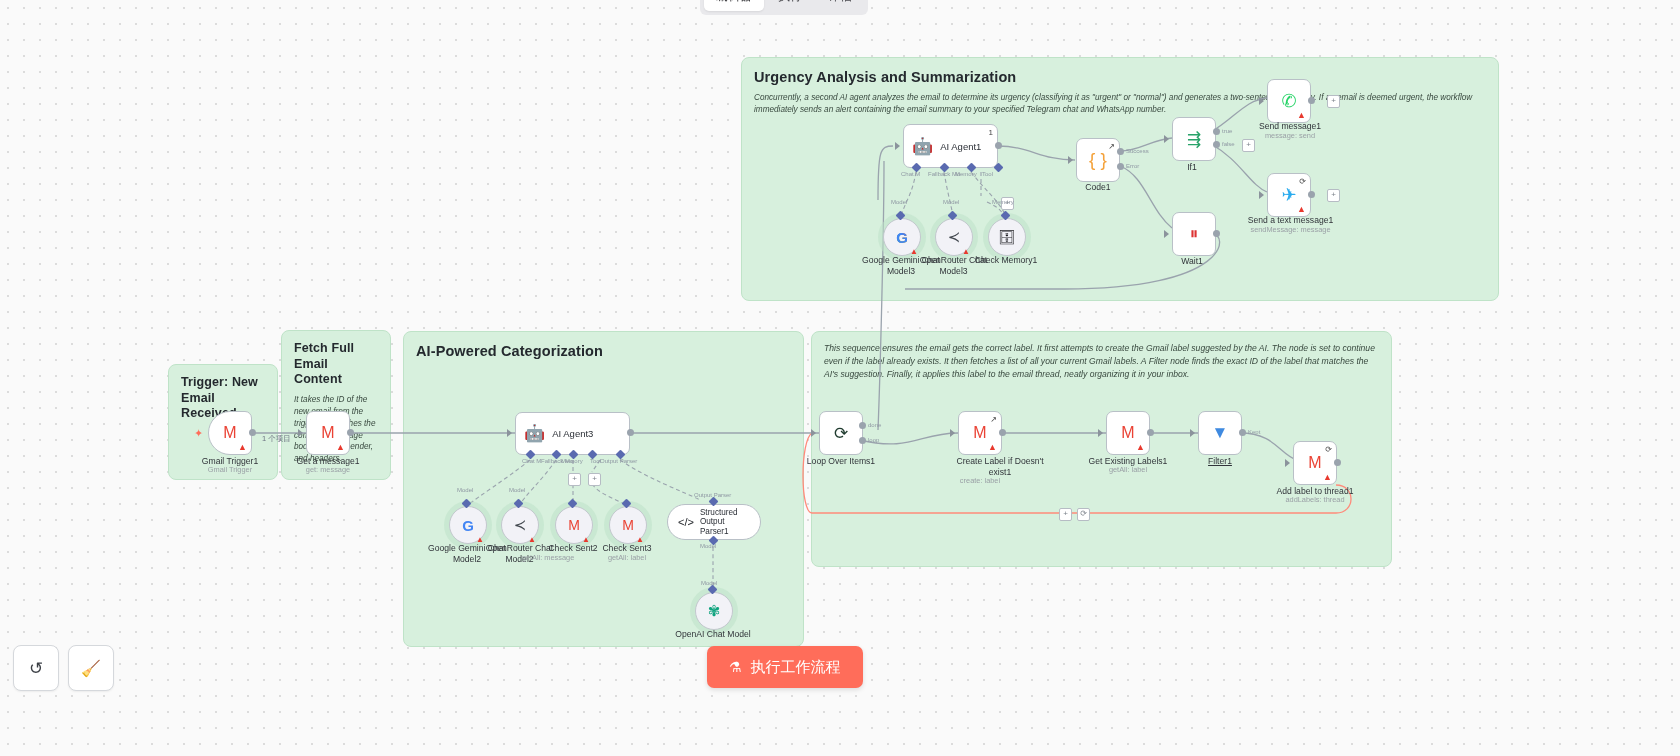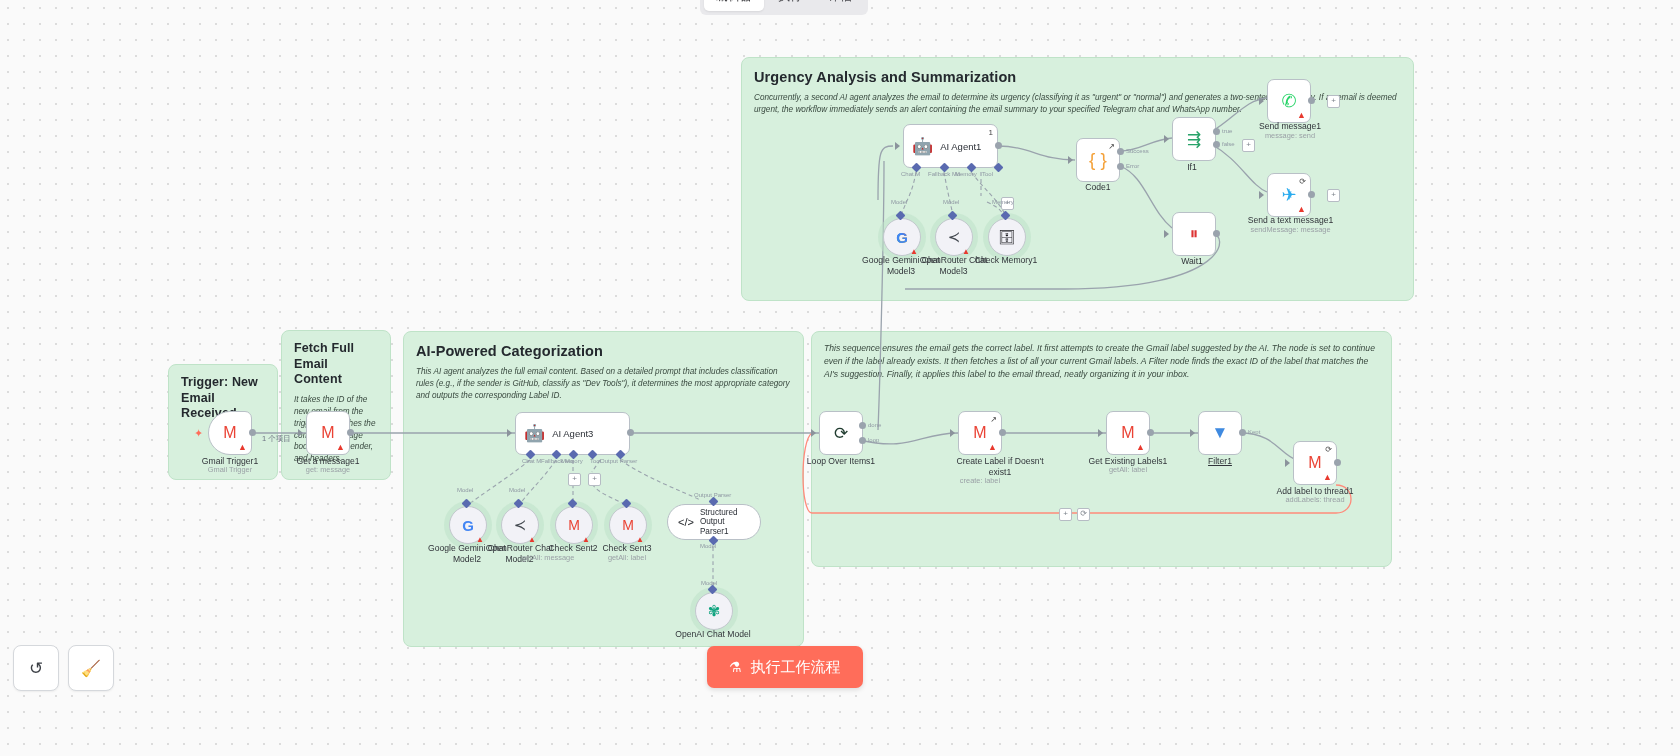--- a/index.html
+++ b/index.html
@@ -140,38 +140,37 @@
 <body>
 
 <div id="canvas"></div>
 
 <div class="tabbar">
   <div class="tab active">编辑器</div>
   <div class="tab">执行</div>
   <div class="tab">评估</div>
 </div>
 
-<div class="sticky" style="left:741px;top:57px;width:673px;height:244px;">
+<div class="sticky" style="left:741px;top:57px;width:758px;height:244px;">
   <h3>Urgency Analysis and Summarization</h3>
   <p>Concurrently, a second AI agent analyzes the email to determine its urgency (classifying it as "urgent" or "normal") and generates a two-sentence summary.
 If an email is deemed urgent, the workflow immediately sends an alert containing the email summary to your specified Telegram chat and WhatsApp number.</p>
 </div>
 
 <div class="sticky" style="left:168px;top:364px;width:110px;height:116px;">
   <h3 style="font-size:12.5px;">Trigger: New Email Received</h3>
 </div>
 
 <div class="sticky" style="left:281px;top:330px;width:110px;height:150px;">
   <h3 style="font-size:12.5px;">Fetch Full Email Content</h3>
   <p>It takes the ID of the new email from the trigger and fetches the complete message body, subject, sender, and headers.</p>
 </div>
 
 <div class="sticky" style="left:403px;top:331px;width:401px;height:316px;">
   <h3>AI-Powered Categorization</h3>
-  <p>This AI agent analyzes the full email content. Based on a detailed prompt that includes classification rules (e.g., if the sender is GitHub, classify as "Dev Tools"), it determines the most appropriate category and outputs the corresponding Label ID.</p>
 </div>
 
 <div class="sticky" style="left:811px;top:331px;width:581px;height:236px;">
   <p class="small">This sequence ensures the email gets the correct label.
 It first attempts to create the Gmail label suggested by the AI. The node is set to continue even if the label already exists.
 It then fetches a list of all your current Gmail labels.
 A Filter node finds the exact ID of the label that matches the AI's suggestion.
 Finally, it applies this label to the email thread, neatly organizing it in your inbox.</p>
 </div>
 

